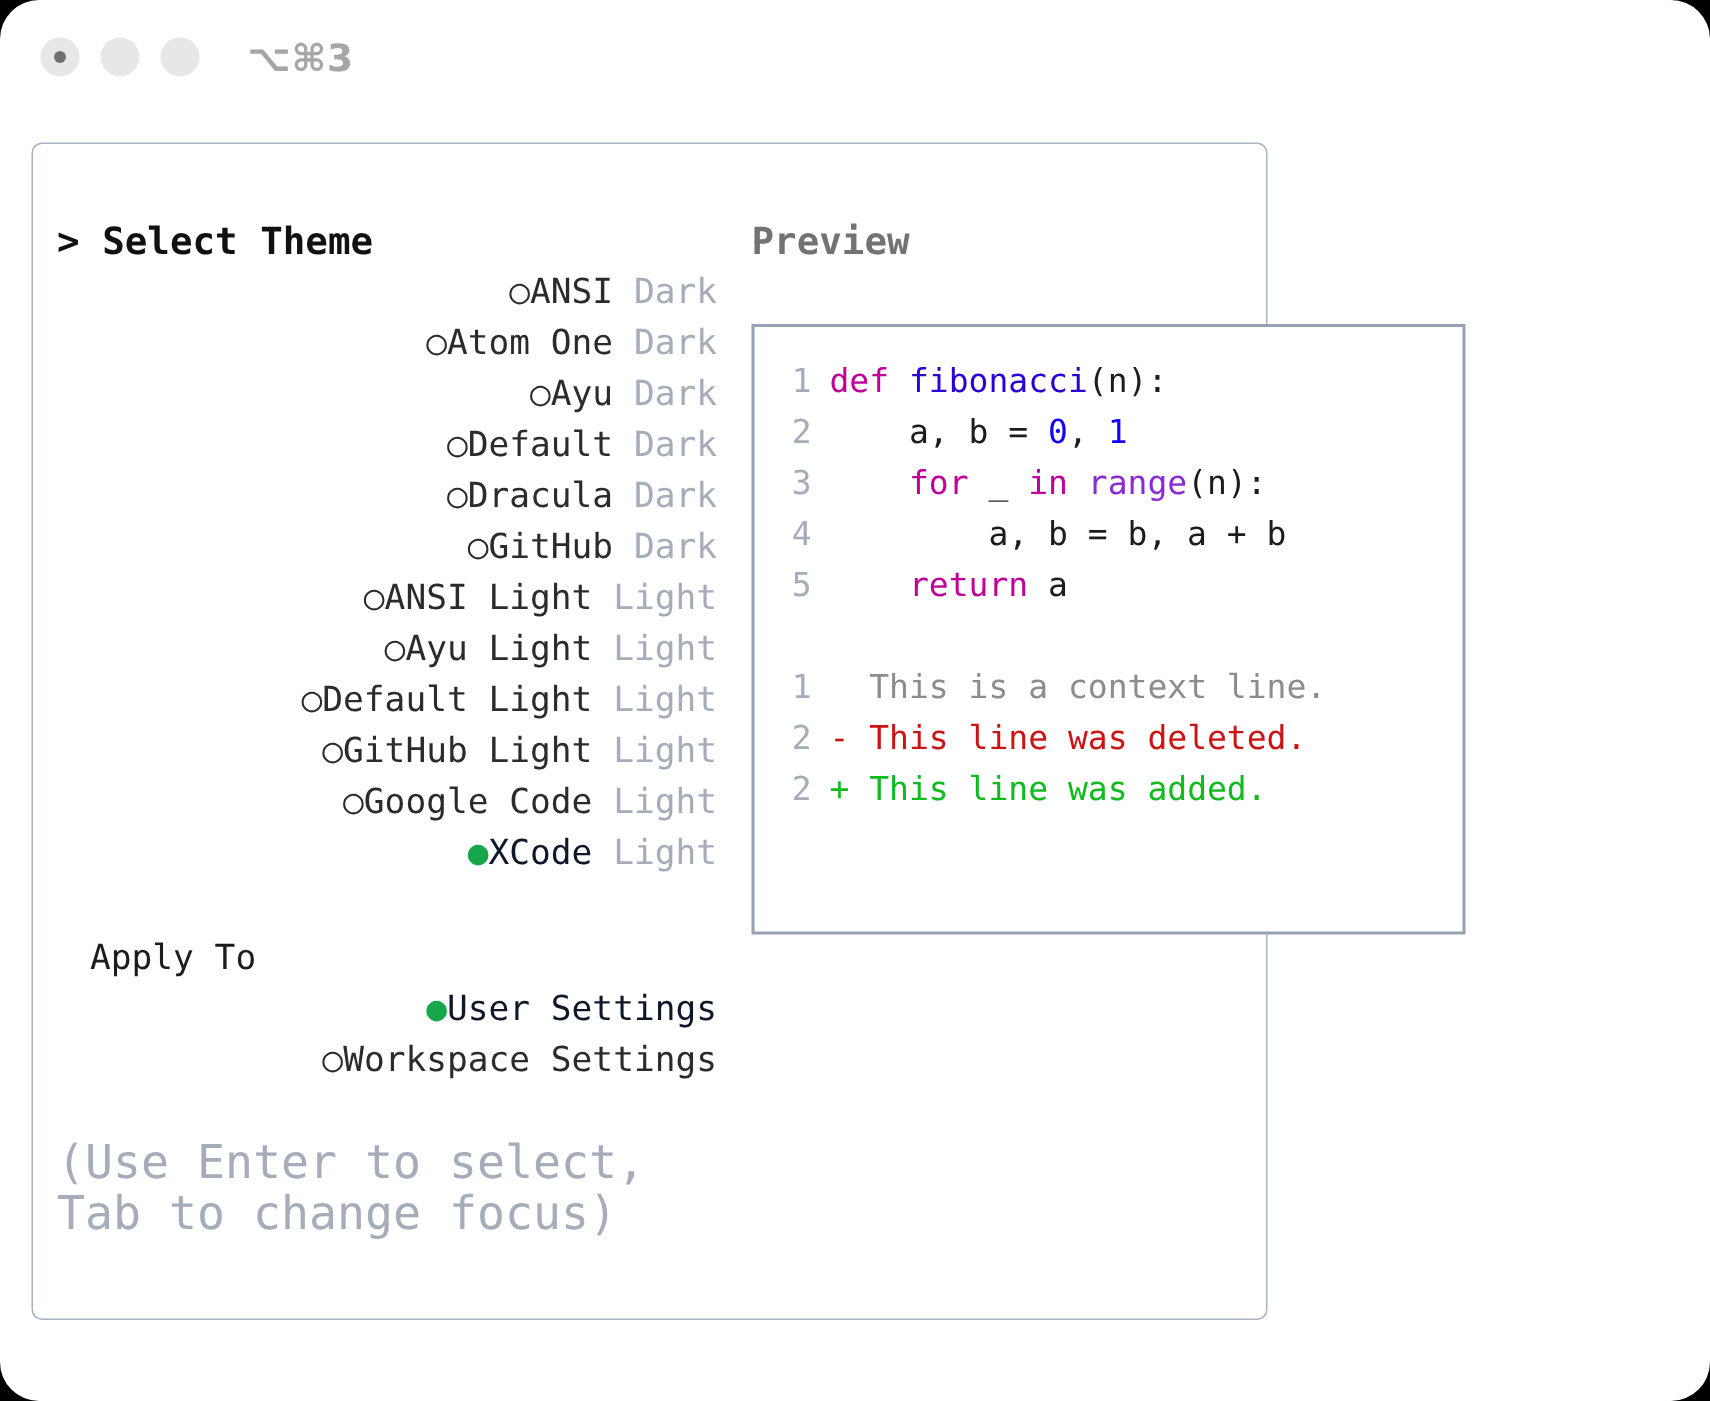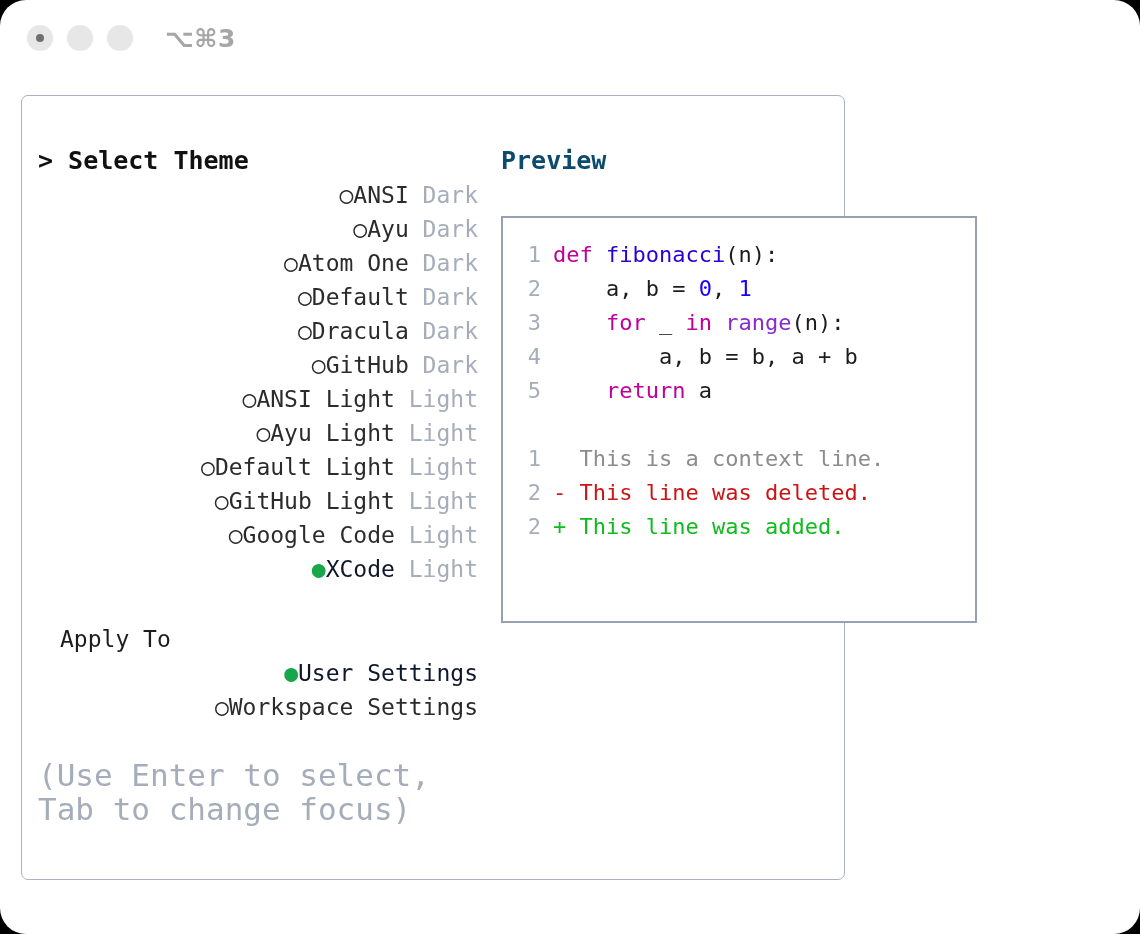--- a/index.html
+++ b/index.html
@@ -133,21 +133,21 @@
   
   .right-col {
     position: absolute;
     left: 479px;
     top: 48px;
     width: 490px;
   }
   .preview-title {
     font-size: 25px;
     font-weight: bold;
-    color: #0c4a6e;
+    color: #737373;
     line-height: 34px;
     white-space: pre;
     margin: 0 0 38px 0;
   }
   .preview-box {
     width: 476px;
     height: 407px;
     box-sizing: border-box;
     border: 2px solid #96a2b3;
     background: #ffffff;
@@ -191,22 +191,22 @@
     <div class="shortcut">⌥⌘3</div>
   </div>
 
   <div class="panel">
 
     <div class="left-col">
       <div class="section-title">&gt; Select Theme</div>
 
       <div id="theme-list">
           <div class="opt-row"><span class="marker">○</span><span class="name">ANSI</span> <span class="variant">Dark</span></div>
+          <div class="opt-row"><span class="marker">○</span><span class="name">Atom One</span> <span class="variant">Dark</span></div>
           <div class="opt-row"><span class="marker">○</span><span class="name">Ayu</span> <span class="variant">Dark</span></div>
-          <div class="opt-row"><span class="marker">○</span><span class="name">Atom One</span> <span class="variant">Dark</span></div>
           <div class="opt-row"><span class="marker">○</span><span class="name">Default</span> <span class="variant">Dark</span></div>
           <div class="opt-row"><span class="marker">○</span><span class="name">Dracula</span> <span class="variant">Dark</span></div>
           <div class="opt-row"><span class="marker">○</span><span class="name">GitHub</span> <span class="variant">Dark</span></div>
           <div class="opt-row"><span class="marker">○</span><span class="name">ANSI Light</span> <span class="variant">Light</span></div>
           <div class="opt-row"><span class="marker">○</span><span class="name">Ayu Light</span> <span class="variant">Light</span></div>
           <div class="opt-row"><span class="marker">○</span><span class="name">Default Light</span> <span class="variant">Light</span></div>
           <div class="opt-row"><span class="marker">○</span><span class="name">GitHub Light</span> <span class="variant">Light</span></div>
           <div class="opt-row"><span class="marker">○</span><span class="name">Google Code</span> <span class="variant">Light</span></div>
           <div class="opt-row"><span class="marker sel">●</span><span class="name sel">XCode</span> <span class="variant">Light</span></div>
         </div>

